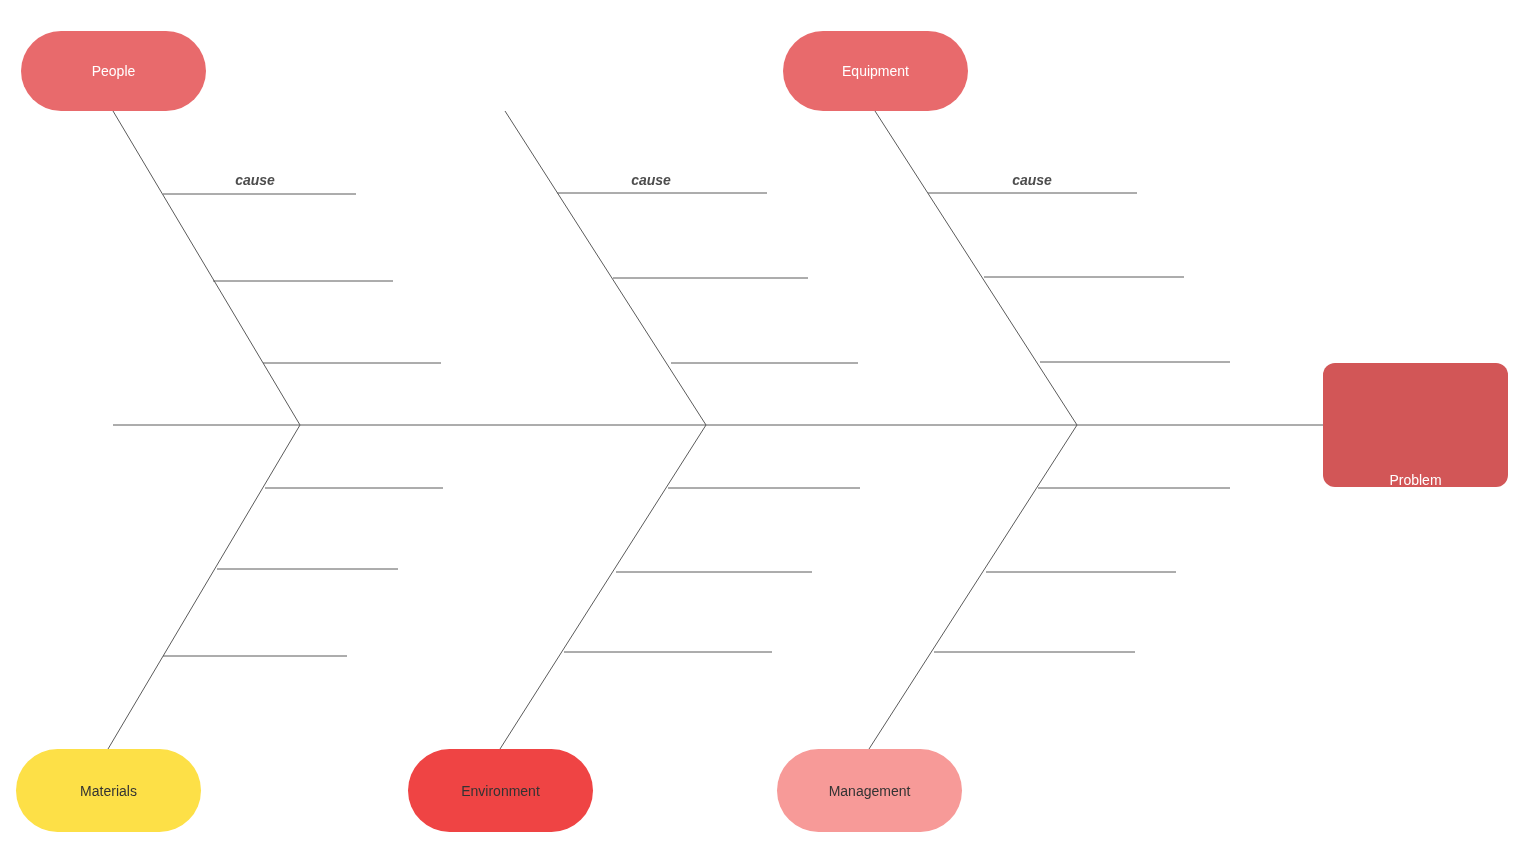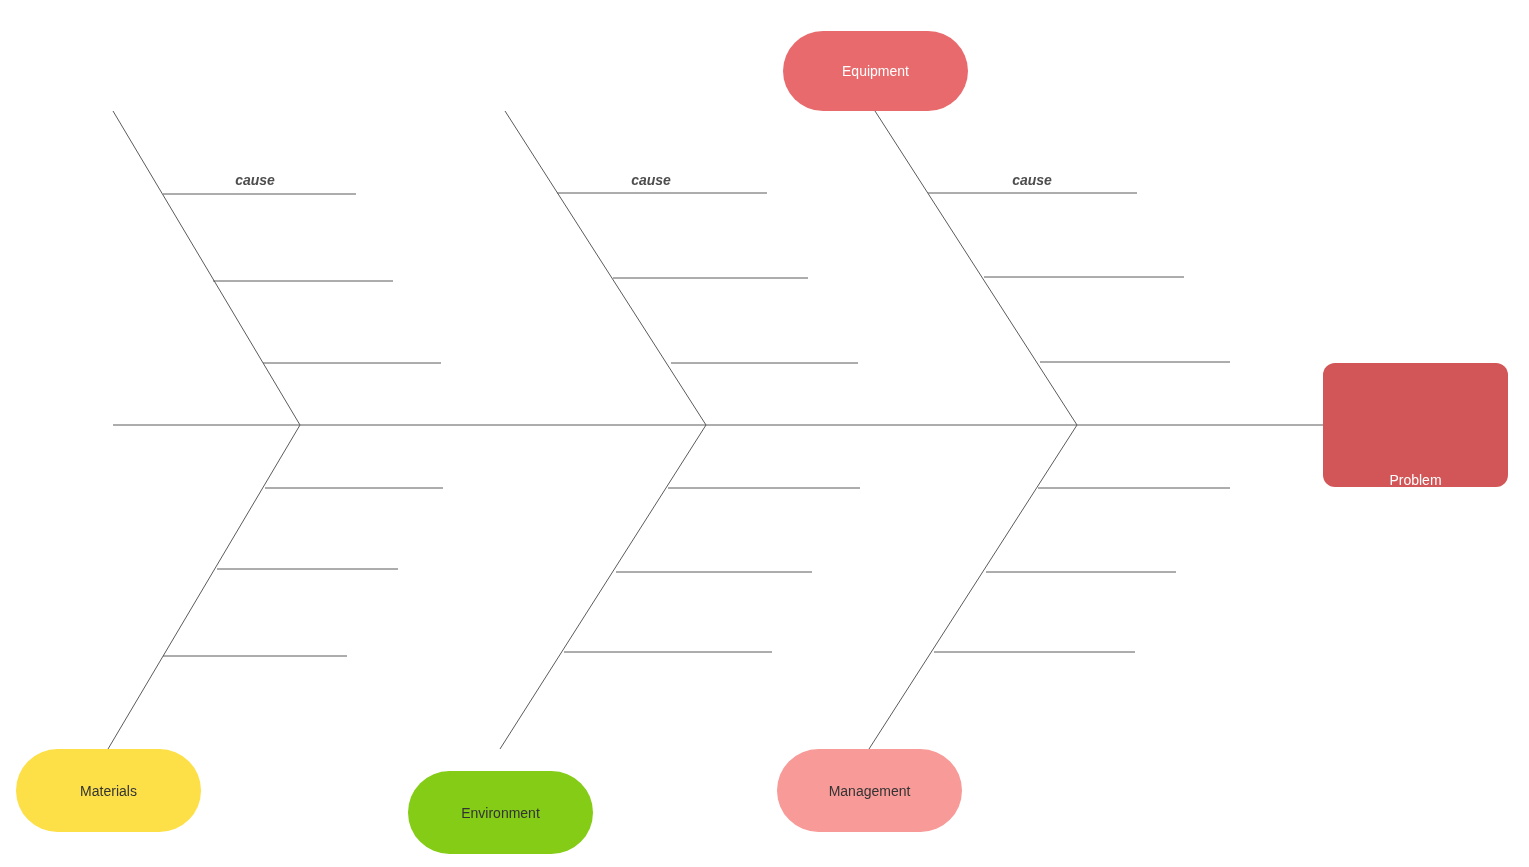--- a/index.html
+++ b/index.html
@@ -85,30 +85,33 @@
       <line x1="706" y1="425" x2="500" y2="749" stroke="#5b5b5b" stroke-width="1"></line>
       <line x1="668" y1="488" x2="860" y2="488" stroke="#5b5b5b" stroke-width="1"></line>
       <line x1="616" y1="572" x2="812" y2="572" stroke="#5b5b5b" stroke-width="1"></line>
       <line x1="564" y1="652" x2="772" y2="652" stroke="#5b5b5b" stroke-width="1"></line>
       <line x1="1077" y1="425" x2="869" y2="749" stroke="#5b5b5b" stroke-width="1"></line>
       <line x1="1038" y1="488" x2="1230" y2="488" stroke="#5b5b5b" stroke-width="1"></line>
       <line x1="986" y1="572" x2="1176" y2="572" stroke="#5b5b5b" stroke-width="1"></line>
       <line x1="934" y1="652" x2="1135" y2="652" stroke="#5b5b5b" stroke-width="1"></line>
     </svg>
   <div id="nodes-layer">
+      <div class="pill" style="left: 21px; top: 31px; width: 185px; height: 80px; background: rgb(232, 106, 108); color: rgb(255, 255, 255);">
+        <span>People</span>
+      </div>
       <div class="cause-label" style="left: 255px; top: 180px; color: rgb(77, 77, 77);">cause</div>
       <div class="cause-label" style="left: 651px; top: 180px; color: rgb(77, 77, 77);">cause</div>
       <div class="pill" style="left: 783px; top: 31px; width: 185px; height: 80px; background: rgb(232, 106, 108); color: rgb(255, 255, 255);">
         <span>Equipment</span>
       </div>
       <div class="cause-label" style="left: 1032px; top: 180px; color: rgb(77, 77, 77);">cause</div>
       <div class="pill" style="left: 16px; top: 749px; width: 185px; height: 83px; background: #fde047; color: rgb(51, 51, 51);">
         <span>Materials</span>
       </div>
-      <div class="pill" style="left: 408px; top: 771px; width: 185px; height: 83px; background: #84cc16; color: rgb(51, 51, 51); text-align: right;">
+      <div class="pill" style="left: 408px; top: 749px; width: 185px; height: 83px; background: #ef4444; color: rgb(51, 51, 51); text-align: right;">
         <span>Environment</span>
       </div>
       <div class="pill" style="left: 777px; top: 749px; width: 185px; height: 83px; background: rgb(247, 154, 152); color: rgb(51, 51, 51); text-align: center;">
         <span>Management</span>
       </div>
       <div class="problem-box" style="left: 1323px; top: 363px; width: 185px; height: 124px; background: rgb(210, 86, 87); color: rgb(255, 255, 255); border-radius: 12px;">
         <span>Problem</span>
       </div>
     </div>
 </div>

